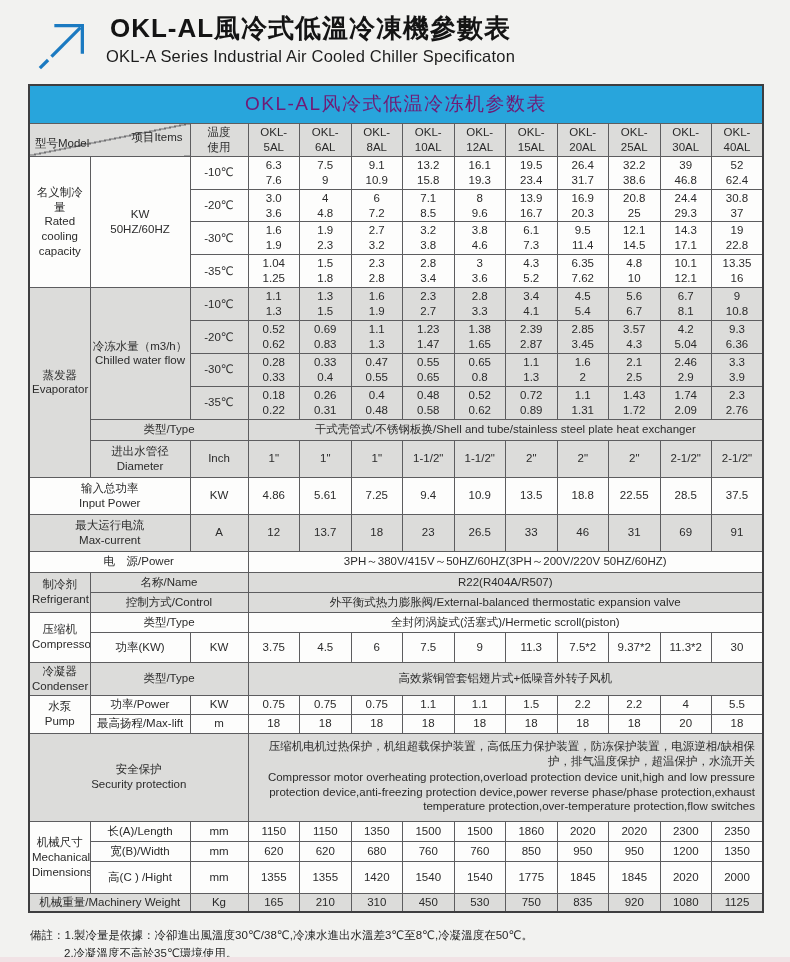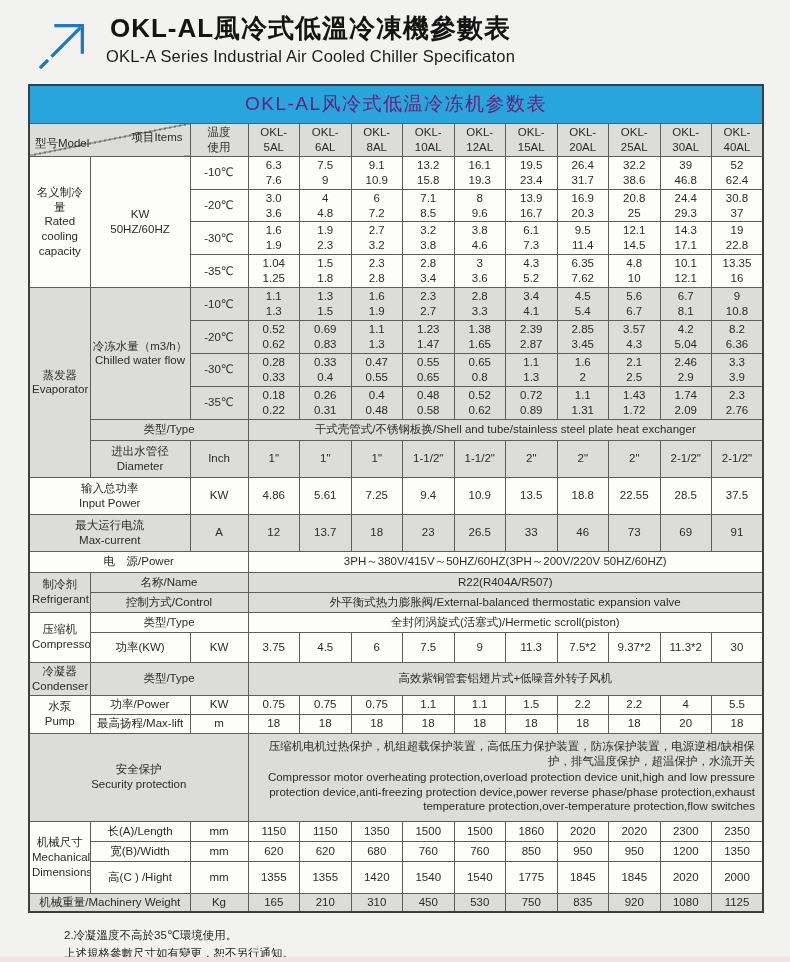--- a/index.html
+++ b/index.html
@@ -401,21 +401,21 @@
         </td>
         <td class="g">
           <div>3.57</div>
           <div>4.3</div>
         </td>
         <td class="g">
           <div>4.2</div>
           <div>5.04</div>
         </td>
         <td class="g">
-          <div>8.2</div>
+          <div>9.3</div>
           <div>6.36</div>
         </td>
       </tr>
       <tr style="height: 32px;">
         <td class="g">-30℃</td>
         <td class="g">
           <div>0.28</div>
           <div>0.33</div>
         </td>
         <td class="g">
@@ -542,21 +542,21 @@
           <div>Max-current</div>
         </td>
         <td class="g">A</td>
         <td class="g">12</td>
         <td class="g">13.7</td>
         <td class="g">18</td>
         <td class="g">23</td>
         <td class="g">26.5</td>
         <td class="g">33</td>
         <td class="g">46</td>
-        <td class="g">73</td>
+        <td class="g">31</td>
         <td class="g">69</td>
         <td class="g">91</td>
       </tr>
       <tr style="height: 21px; margin-top: 20px;">
         <td colspan="3">电　源/Power</td>
         <td colspan="10">3PH～380V/415V～50HZ/60HZ(3PH～200V/220V  50HZ/60HZ)</td>
       </tr>
       <tr style="height: 20px;">
         <td rowspan="2" class="g">
           <div>制冷剂</div>
@@ -699,18 +699,19 @@
         <td class="g">750</td>
         <td class="g">835</td>
         <td class="g">920</td>
         <td class="g">1080</td>
         <td class="g">1125</td>
       </tr>
     </tbody>
 </table>
 
 <div class="notes">
+  <div>備註：1.製冷量是依據：冷卻進出風溫度30℃/38℃,冷凍水進出水溫差3℃至8℃,冷凝溫度在50℃。</div>
   <div class="ind">2.冷凝溫度不高於35℃環境使用。</div>
   <div class="ind">上述規格參數尺寸如有變更，恕不另行通知。</div>
 
 </div>
 
 <div class="bottom-strip"></div>
 
 </body></html>

